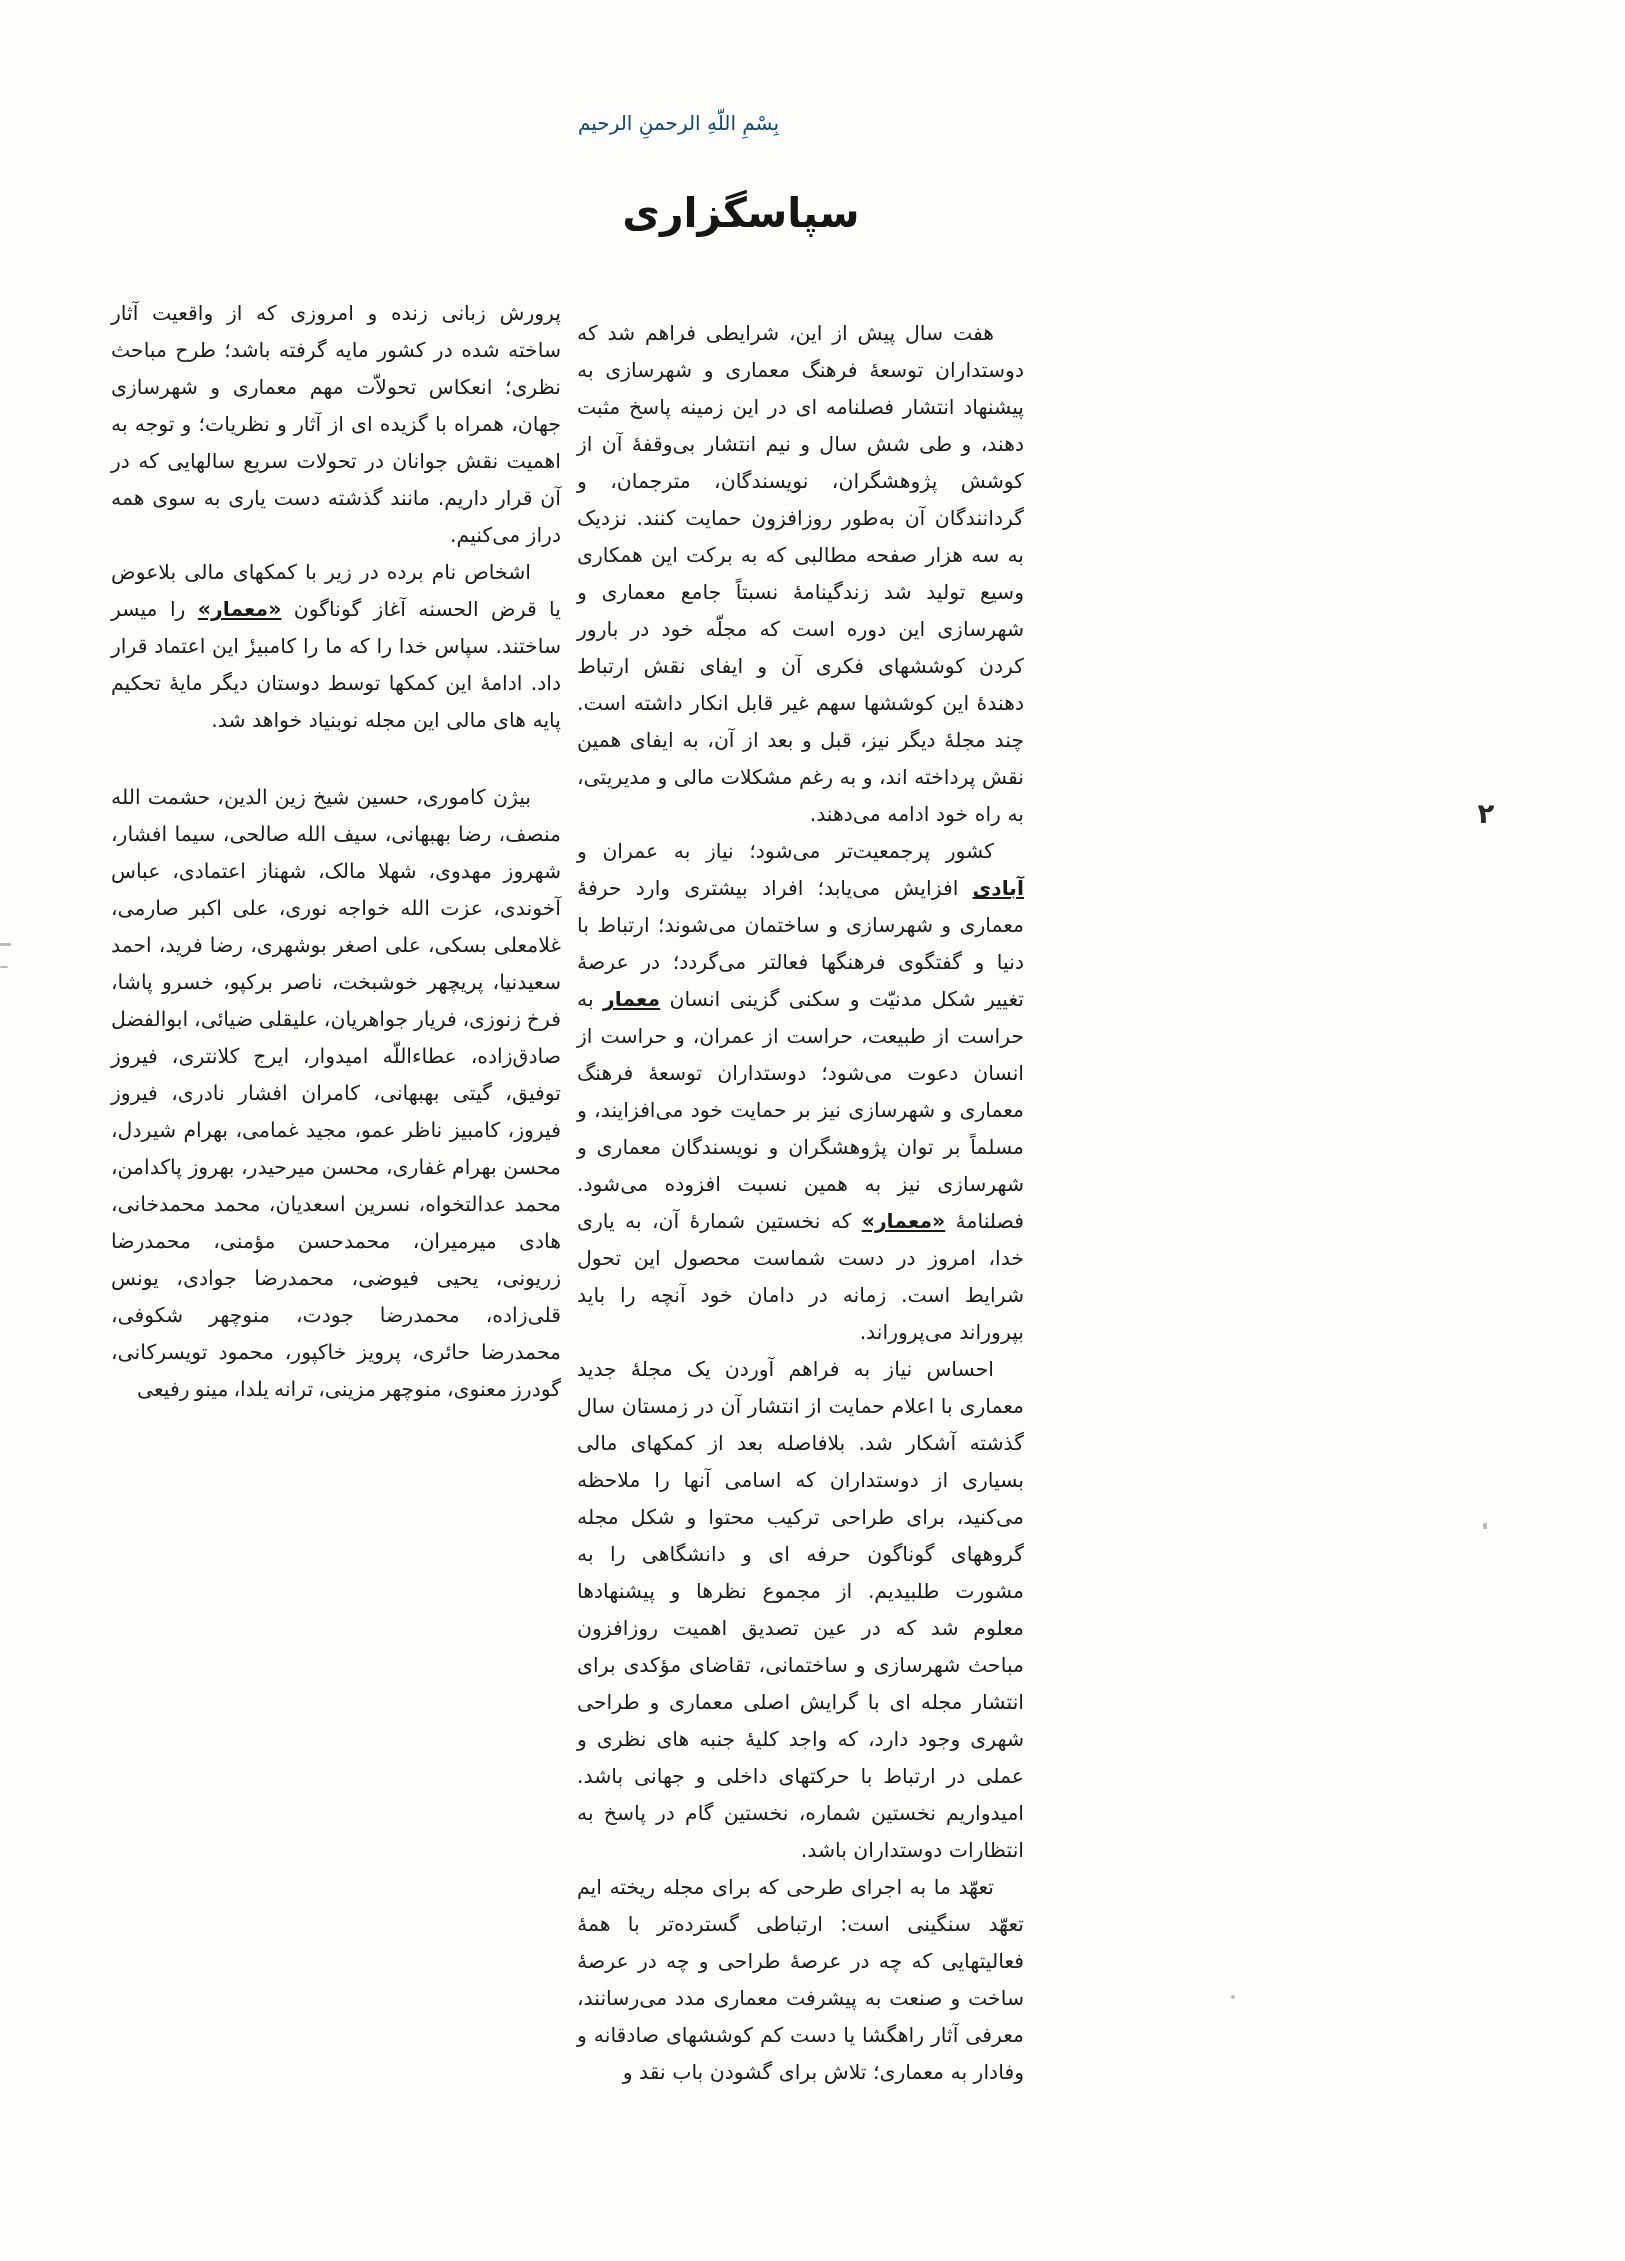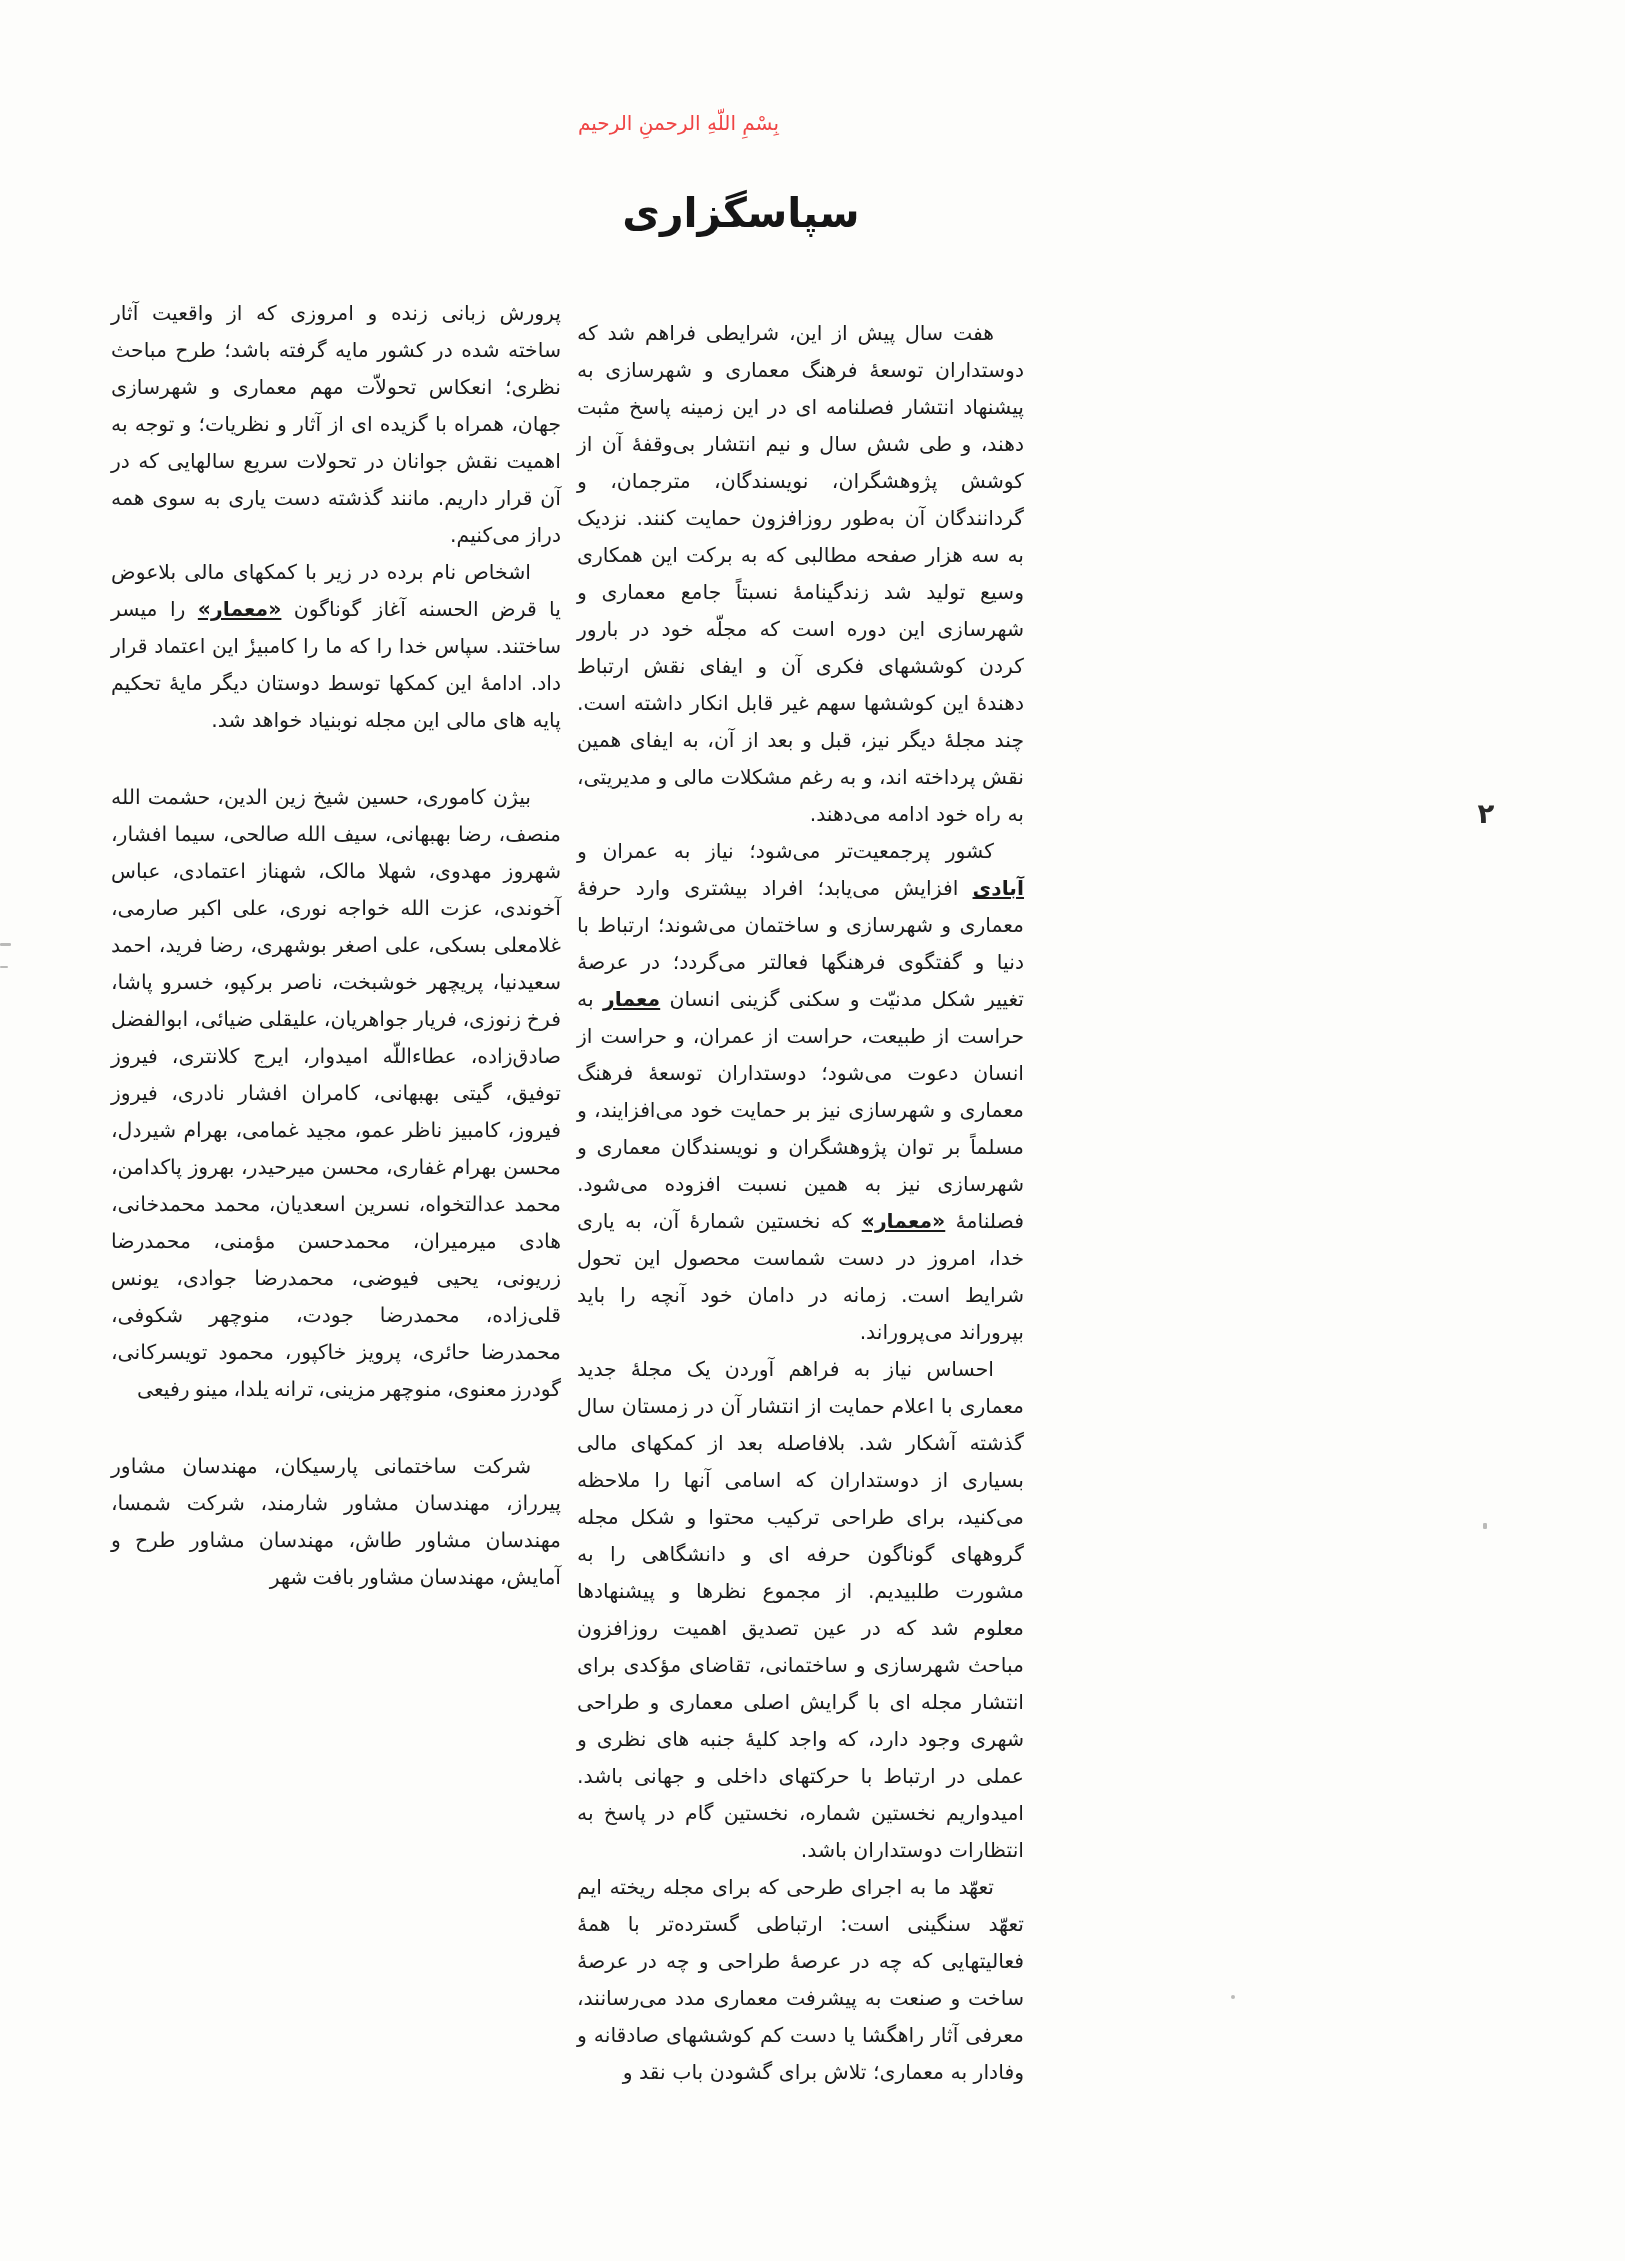--- a/index.html
+++ b/index.html
@@ -13,21 +13,21 @@
   }
   .header-block{
     position:absolute;
     left:575px;top:108px;width:332px;
     direction:rtl;text-align:left;
   }
   .basmala{
     font-size:20px;line-height:1.5;
     text-align:left;
     padding-left:3px;
-    color:#ef4444;
+    color:#0c4a6e;
   }
   .doc-title{
     margin-top:51px;
     font-size:41px;font-weight:bold;
     text-align:center;
     color:#161616;
     letter-spacing:0px;
   }
   .col{
     position:absolute;top:295px;
@@ -70,21 +70,20 @@
       <p class="para indent"><span>هفت سال پیش از این، شرایطی فراهم شد که دوستداران توسعهٔ فرهنگ معماری و شهرسازی به پیشنهاد انتشار فصلنامه ای در این زمینه پاسخ مثبت دهند، و طی شش سال و نیم انتشار بی‌وقفهٔ آن از کوشش پژوهشگران، نویسندگان، مترجمان، و گردانندگان آن به‌طور روزافزون حمایت کنند. نزدیک به سه هزار صفحه مطالبی که به برکت این همکاری وسیع تولید شد زندگینامهٔ نسبتاً جامع معماری و شهرسازی این دوره است که مجلّه خود در بارور کردن کوششهای فکری آن و ایفای نقش ارتباط دهندهٔ این کوششها سهم غیر قابل انکار داشته است. چند مجلهٔ دیگر نیز، قبل و بعد از آن، به ایفای همین نقش پرداخته اند، و به رغم مشکلات مالی و مدیریتی، به راه خود ادامه می‌دهند.</span></p>
       <p class="para indent"><span>کشور پرجمعیت‌تر می‌شود؛ نیاز به عمران و </span><span class="b">آبادی</span><span> افزایش می‌یابد؛ افراد بیشتری وارد حرفهٔ معماری و شهرسازی و ساختمان می‌شوند؛ ارتباط با دنیا و گفتگوی فرهنگها فعالتر می‌گردد؛ در عرصهٔ تغییر شکل مدنیّت و سکنی گزینی انسان </span><span class="b">معمار</span><span> به حراست از طبیعت، حراست از عمران، و حراست از انسان دعوت می‌شود؛ دوستداران توسعهٔ فرهنگ معماری و شهرسازی نیز بر حمایت خود می‌افزایند، و مسلماً بر توان پژوهشگران و نویسندگان معماری و شهرسازی نیز به همین نسبت افزوده می‌شود. فصلنامهٔ </span><span class="b">«معمار»</span><span> که نخستین شمارهٔ آن، به یاری خدا، امروز در دست شماست محصول این تحول شرایط است. زمانه در دامان خود آنچه را باید بپروراند می‌پروراند.</span></p>
       <p class="para indent"><span>احساس نیاز به فراهم آوردن یک مجلهٔ جدید معماری با اعلام حمایت از انتشار آن در زمستان سال گذشته آشکار شد. بلافاصله بعد از کمکهای مالی بسیاری از دوستداران که اسامی آنها را ملاحظه می‌کنید، برای طراحی ترکیب محتوا و شکل مجله گروههای گوناگون حرفه ای و دانشگاهی را به مشورت طلبیدیم. از مجموع نظرها و پیشنهادها معلوم شد که در عین تصدیق اهمیت روزافزون مباحث شهرسازی و ساختمانی، تقاضای مؤکدی برای انتشار مجله ای با گرایش اصلی معماری و طراحی شهری وجود دارد، که واجد کلیهٔ جنبه های نظری و عملی در ارتباط با حرکتهای داخلی و جهانی باشد. امیدواریم نخستین شماره، نخستین گام در پاسخ به انتظارات دوستداران باشد.</span></p>
       <p class="para indent"><span>تعهّد ما به اجرای طرحی که برای مجله ریخته ایم تعهّد سنگینی است: ارتباطی گسترده‌تر با همهٔ فعالیتهایی که چه در عرصهٔ طراحی و چه در عرصهٔ ساخت و صنعت به پیشرفت معماری مدد می‌رسانند، معرفی آثار راهگشا یا دست کم کوششهای صادقانه و وفادار به معماری؛ تلاش برای گشودن باب نقد و</span></p>
     </div>
 
   <div class="col col-left">
       <p class="para"><span>پرورش زبانی زنده و امروزی که از واقعیت آثار ساخته شده در کشور مایه گرفته باشد؛ طرح مباحث نظری؛ انعکاس تحولاّت مهم معماری و شهرسازی جهان، همراه با گزیده ای از آثار و نظریات؛ و توجه به اهمیت نقش جوانان در تحولات سریع سالهایی که در آن قرار داریم. مانند گذشته دست یاری به سوی همه دراز می‌کنیم.</span></p>
       <p class="para indent"><span>اشخاص نام برده در زیر با کمکهای مالی بلاعوض یا قرض الحسنه آغاز گوناگون </span><span class="b">«معمار»</span><span> را میسر ساختند. سپاس خدا را که ما را کامبیزٔ این اعتماد قرار داد. ادامهٔ این کمکها توسط دوستان دیگر مایهٔ تحکیم پایه های مالی این مجله نوبنیاد خواهد شد.</span></p>
       <p class="para indent gap"><span>بیژن کاموری، حسین شیخ زین الدین، حشمت الله منصف، رضا بهبهانی، سیف الله صالحی، سیما افشار، شهروز مهدوی، شهلا مالک، شهناز اعتمادی، عباس آخوندی، عزت الله خواجه نوری، علی اکبر صارمی، غلامعلی بسکی، علی اصغر بوشهری، رضا فرید، احمد سعیدنیا، پریچهر خوشبخت، ناصر برکپو، خسرو پاشا، فرخ زنوزی، فریار جواهریان، علیقلی ضیائی، ابوالفضل صادق‌زاده، عطاءاللّه امیدوار، ایرج کلانتری، فیروز توفیق، گیتی بهبهانی، کامران افشار نادری، فیروز فیروز، کامبیز ناظر عمو، مجید غمامی، بهرام شیردل، محسن بهرام غفاری، محسن میرحیدر، بهروز پاکدامن، محمد عدالتخواه، نسرین اسعدیان، محمد محمدخانی، هادی میرمیران، محمدحسن مؤمنی، محمدرضا زریونی، یحیی فیوضی، محمدرضا جوادی، یونس قلی‌زاده، محمدرضا جودت، منوچهر شکوفی، محمدرضا حائری، پرویز خاکپور، محمود تویسرکانی، گودرز معنوی، منوچهر مزینی، ترانه یلدا، مینو رفیعی</span></p>
-      <p class="para indent gap"><span>شرکت ساختمانی پارسیکان، مهندسان مشاور پیرراز، مهندسان مشاور شارمند، شرکت شمسا، مهندسان مشاور طاش، مهندسان مشاور طرح و آمایش، مهندسان مشاور بافت شهر</span></p>
     </div>
 
   <div class="page-number">۲</div>
 
   <div class="speck speck-1"></div>
   <div class="speck speck-2"></div>
   <div class="speck speck-3"></div>
   <div class="speck speck-4"></div>
 
 </div>

